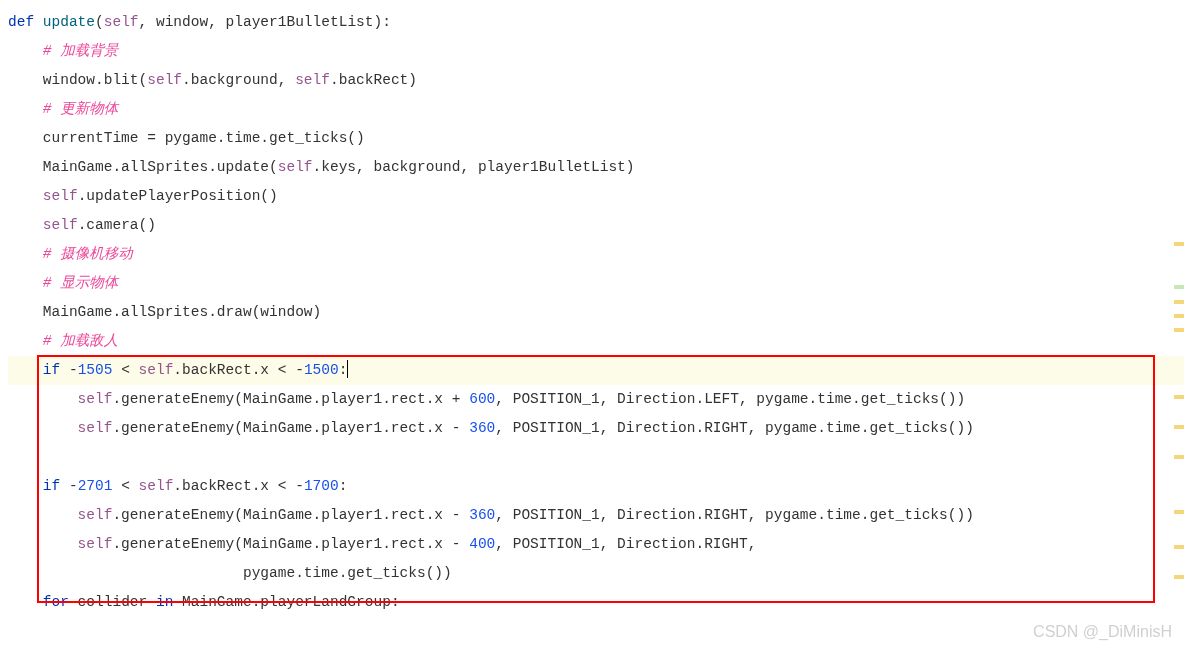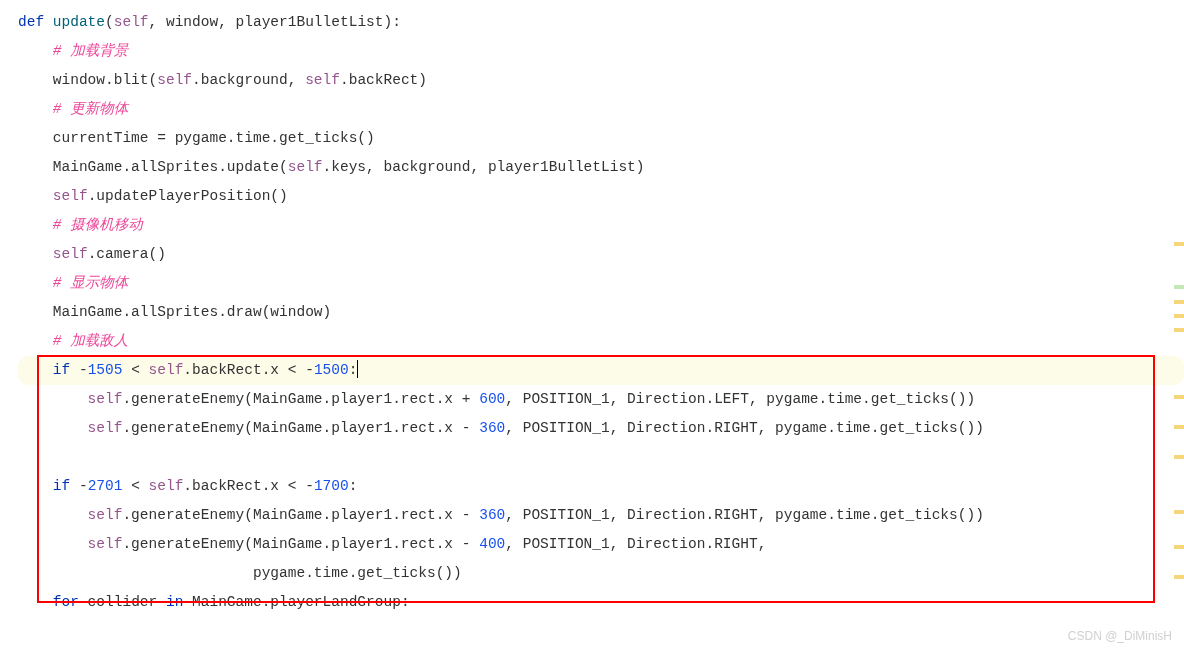--- a/index.html
+++ b/index.html
@@ -14,29 +14,28 @@
       color: #333333;
       line-height: 2.0;
       padding: 8px 0;
       position: relative;
       width: 1184px;
       height: 654px;
       overflow: hidden;
     }
     .code-container {
       position: relative;
-      padding-left: 18px;
+      padding-left: 8px;
     }
     .line {
       white-space: pre;
       position: relative;
     }
     .highlighted-line {
       background: #fcfce8;
-      border-radius: 11px;
     }
     .keyword { color: #0033b3; }
     .self { color: #94558d; }
     .comment { color: #ec4899; font-style: italic; }
     .number { color: #1750eb; }
     .func-def { color: #00627a; }
     .cursor {
       display: inline-block;
       width: 1px;
       height: 18px;
@@ -66,37 +65,37 @@
       width: 10px;
       height: 4px;
     }
     .mark-yellow { background: #f5d67b; }
     .mark-green { background: #c5e8b7; }
     .watermark {
       position: absolute;
       bottom: 6px;
       right: 12px;
       color: #d0d0d0;
-      font-size: 12px;
+      font-size: 16px;
       font-family: sans-serif;
     }
   </style>
 </head>
 <body>
 
 <div class="code-container">
   <div class="line"><span class="keyword">def</span><span class="func-def"> update</span><span>(</span><span class="self">self</span><span>, window, player1BulletList):</span></div>
   <div class="line"><span class="comment">    # 加载背景</span></div>
   <div class="line"><span>    window.blit(</span><span class="self">self</span><span>.background, </span><span class="self">self</span><span>.backRect)</span></div>
   <div class="line"><span class="comment">    # 更新物体</span></div>
   <div class="line"><span>    currentTime = pygame.time.get_ticks()</span></div>
   <div class="line"><span>    MainGame.allSprites.update(</span><span class="self">self</span><span>.keys, background, player1BulletList)</span></div>
   <div class="line"><span class="self">    self</span><span>.updatePlayerPosition()</span></div>
+  <div class="line"><span class="self">    self</span><span>.camera()</span></div>
   <div class="line"><span class="comment">    # 摄像机移动</span></div>
-  <div class="line"><span class="self">    self</span><span>.camera()</span></div>
   <div class="line"><span class="comment">    # 显示物体</span></div>
   <div class="line"><span>    MainGame.allSprites.draw(window)</span></div>
   <div class="line"><span class="comment">    # 加载敌人</span></div>
   <div class="line highlighted-line"><span class="keyword">    if</span><span> -</span><span class="number">1505</span><span> &lt; </span><span class="self">self</span><span>.backRect.x &lt; -</span><span class="number">1500</span><span>:</span><span class="cursor"></span></div>
   <div class="line"><span class="self">        self</span><span>.generateEnemy(MainGame.player1.rect.x + </span><span class="number">600</span><span>, POSITION_1, Direction.LEFT, pygame.time.get_ticks())</span></div>
   <div class="line"><span class="self">        self</span><span>.generateEnemy(MainGame.player1.rect.x - </span><span class="number">360</span><span>, POSITION_1, Direction.RIGHT, pygame.time.get_ticks())</span></div>
   <div class="line"><span></span>&nbsp;</div>
   <div class="line"><span class="keyword">    if</span><span> -</span><span class="number">2701</span><span> &lt; </span><span class="self">self</span><span>.backRect.x &lt; -</span><span class="number">1700</span><span>:</span></div>
   <div class="line"><span class="self">        self</span><span>.generateEnemy(MainGame.player1.rect.x - </span><span class="number">360</span><span>, POSITION_1, Direction.RIGHT, pygame.time.get_ticks())</span></div>
   <div class="line"><span class="self">        self</span><span>.generateEnemy(MainGame.player1.rect.x - </span><span class="number">400</span><span>, POSITION_1, Direction.RIGHT,</span></div>

